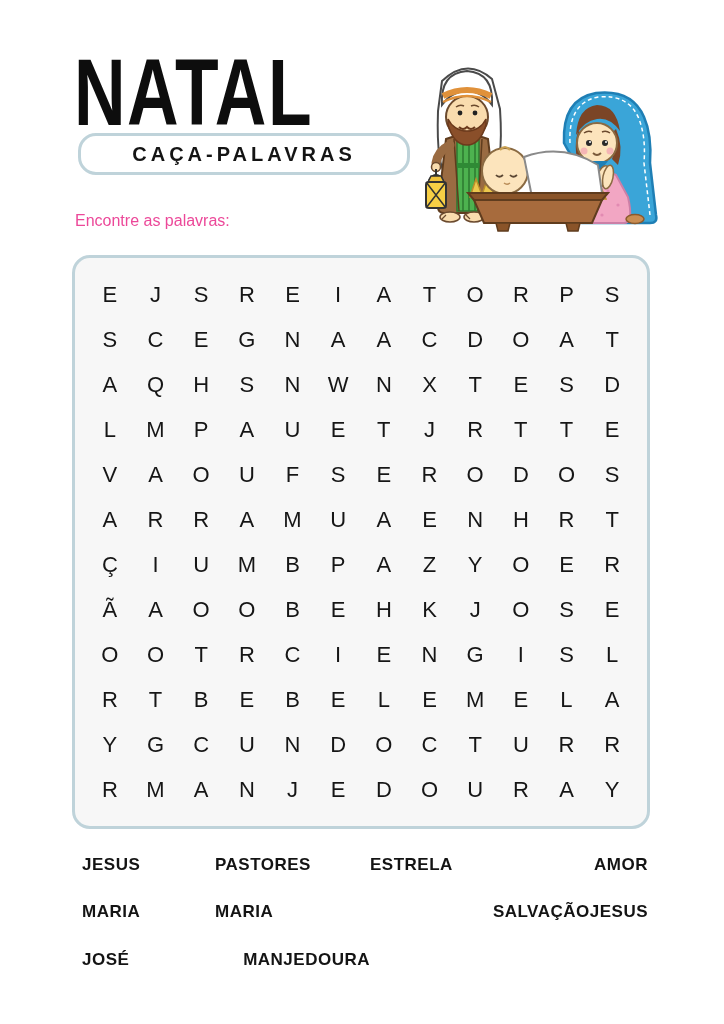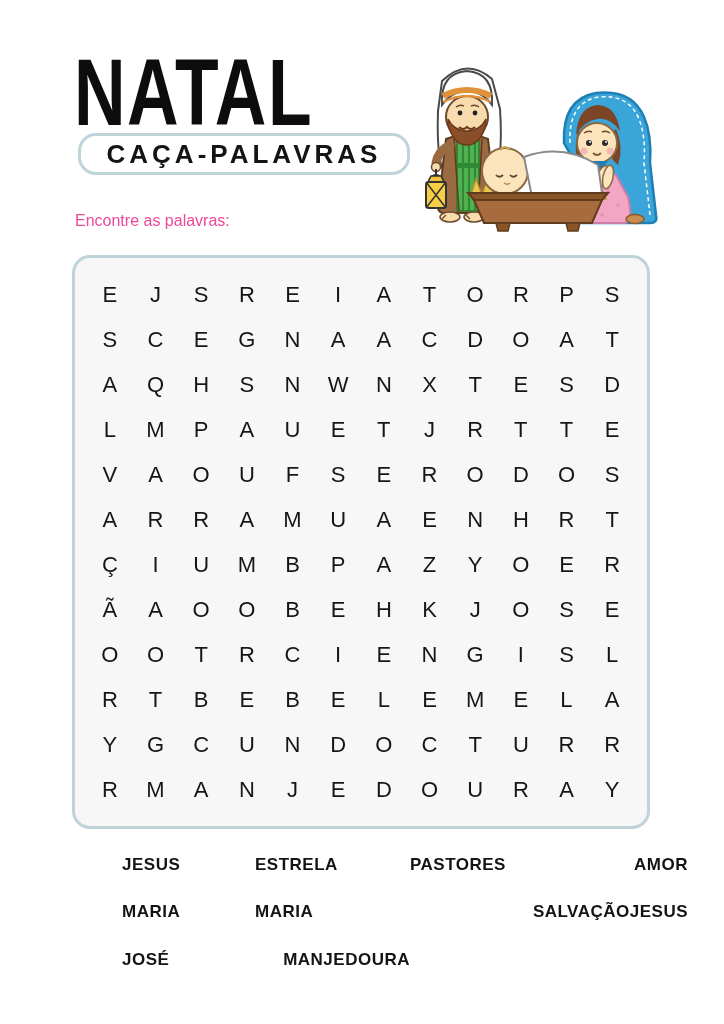--- a/index.html
+++ b/index.html
@@ -10,21 +10,21 @@
   }
   .title {
     position:absolute; left:74px; top:46px;
     font-size:94px; font-weight:700; line-height:1; color:#0d0d0d;
     transform:scaleX(0.76); transform-origin:left top; letter-spacing:2px;
   }
   .subtitle-badge {
     position:absolute; left:78px; top:133px; width:332px; height:42px;
     border:3px solid #bfd3da; border-radius:18px; background:#ffffff;
     display:flex; align-items:center; justify-content:center;
-    font-size:26px; font-weight:600; letter-spacing:4px; color:#141414;
+    font-size:20px; font-weight:600; letter-spacing:4px; color:#141414;
   }
   .illustration { position:absolute; left:412px; top:46px; width:256px; height:186px; }
   .instruction {
     position:absolute; left:75px; top:212px;
     font-size:16px; font-weight:400; color:#ec4899;
   }
   .grid-box {
     position:absolute; left:72px; top:255px; width:578px; height:574px;
     border:3px solid #bfd3da; border-radius:18px; background:#f7f7f7;
     padding:14px 12px;
@@ -33,21 +33,21 @@
     display:grid; width:100%; height:100%;
     grid-template-columns:repeat(12, 1fr); grid-template-rows:repeat(12, 1fr);
   }
   .cell {
     display:flex; align-items:center; justify-content:center;
     font-size:22px; font-weight:400; color:#161616;
   }
   .word-list {
     position:absolute; left:82px; top:841px; width:566px;
     display:grid; grid-template-columns:133px 155px 1fr auto;
-    grid-auto-rows:47.5px; align-items:center;margin-left:40px;
+    grid-auto-rows:47.5px; align-items:center;
   }
   .word { font-size:17px; font-weight:700; letter-spacing:0.5px; color:#141414; }
   .word.col4 { justify-self:end; text-align:left; }
 </style>
 </head>
 <body>
 
 <div class="page">
 
   <div class="title">NATAL</div>
@@ -279,22 +279,22 @@
         <span class="cell">O</span>
         <span class="cell">U</span>
         <span class="cell">R</span>
         <span class="cell">A</span>
         <span class="cell">Y</span>
       </div>
   </div>
 
   <div class="word-list">
       <span class="word col1">JESUS</span>
+      <span class="word col3">PASTORES</span>
       <span class="word col2">ESTRELA</span>
-      <span class="word col3">PASTORES</span>
       <span class="word col4">AMOR</span>
       <span class="word col1">MARIA</span>
       <span class="word col2">MARIA</span>
       <span class="word col4">SALVAÇÃO</span>
       <span class="word col1">JESUS</span>
       <span class="word col2">JOSÉ</span>
       <span class="word col4">MANJEDOURA</span>
     </div>
 
 </div>

